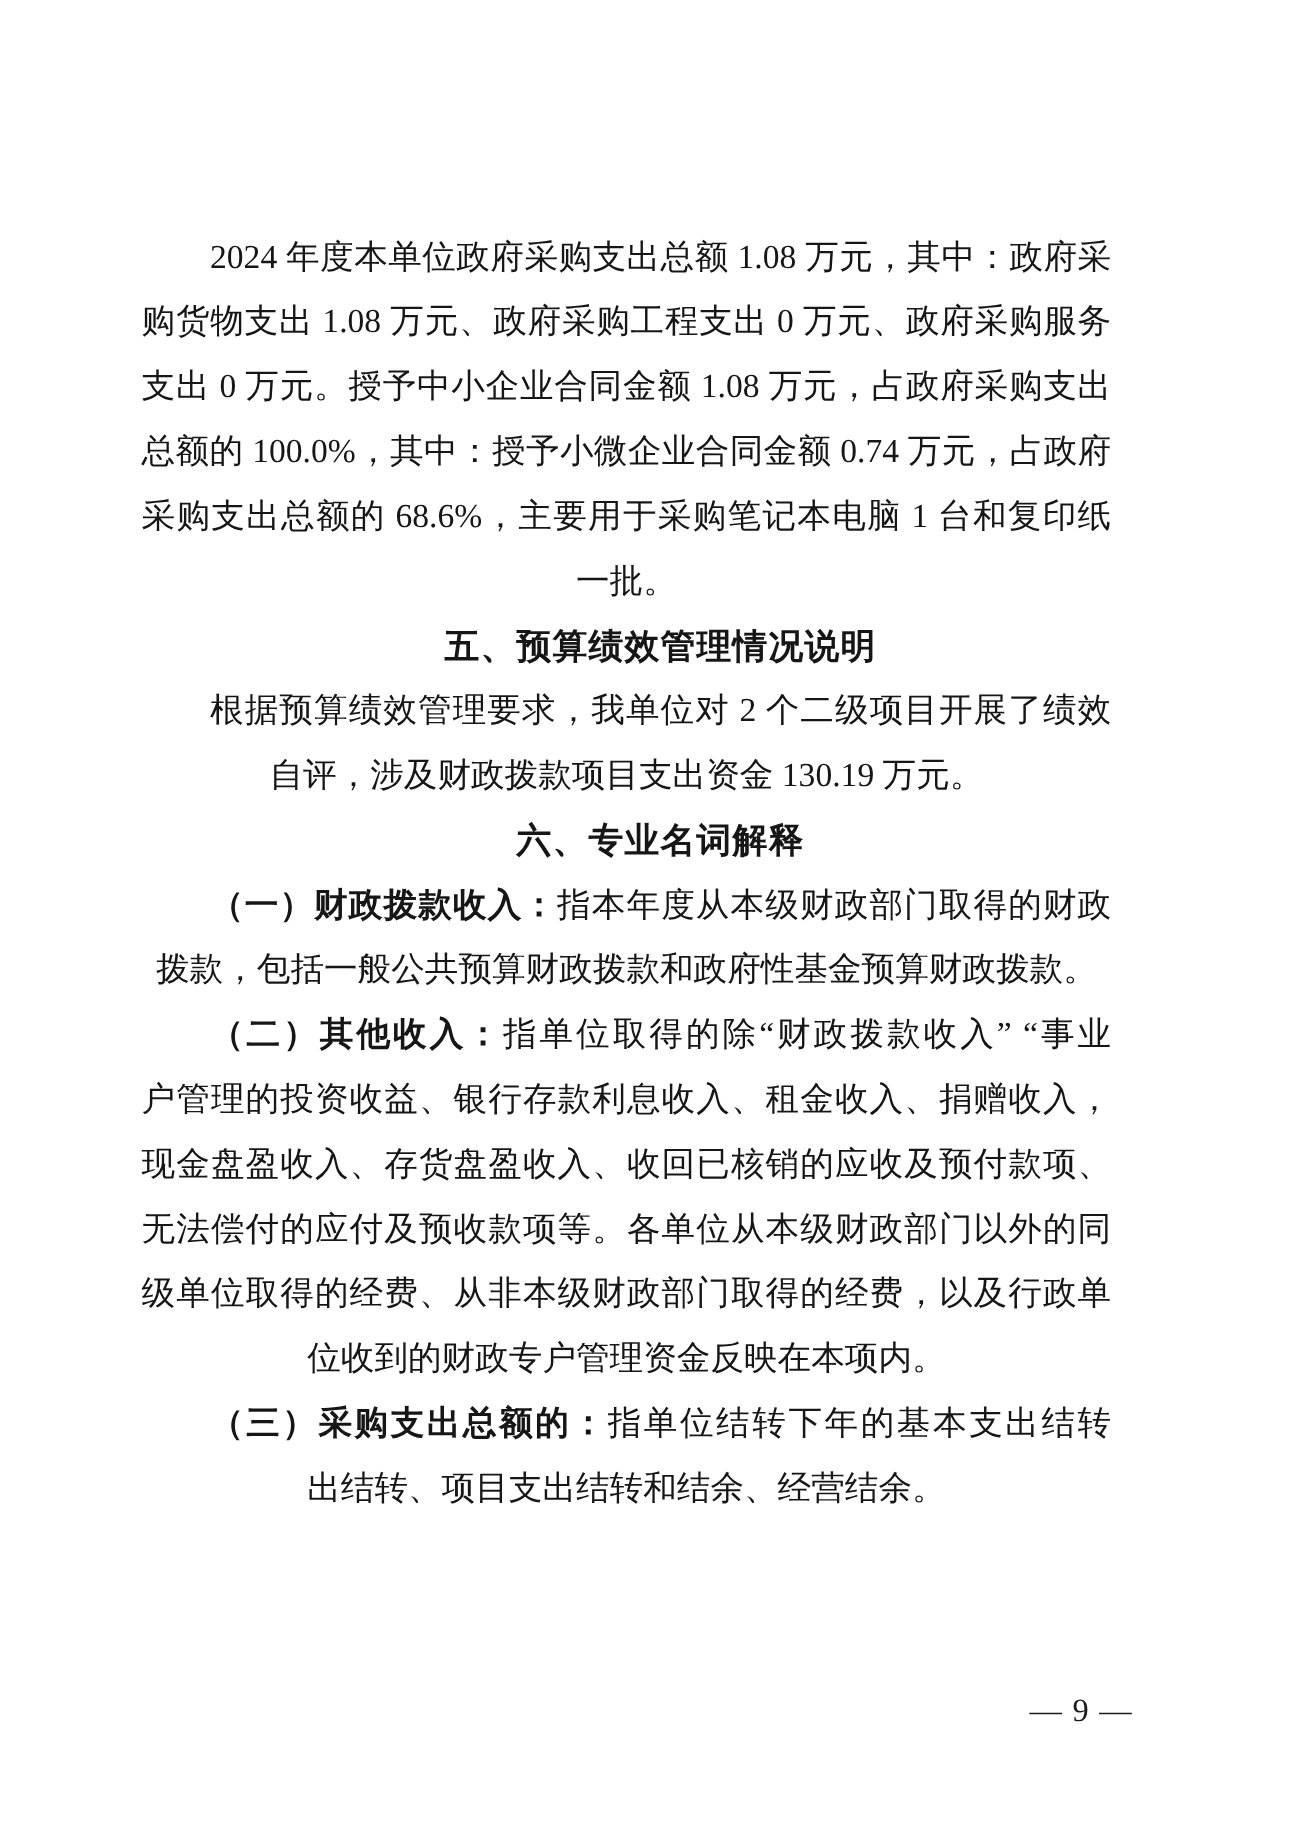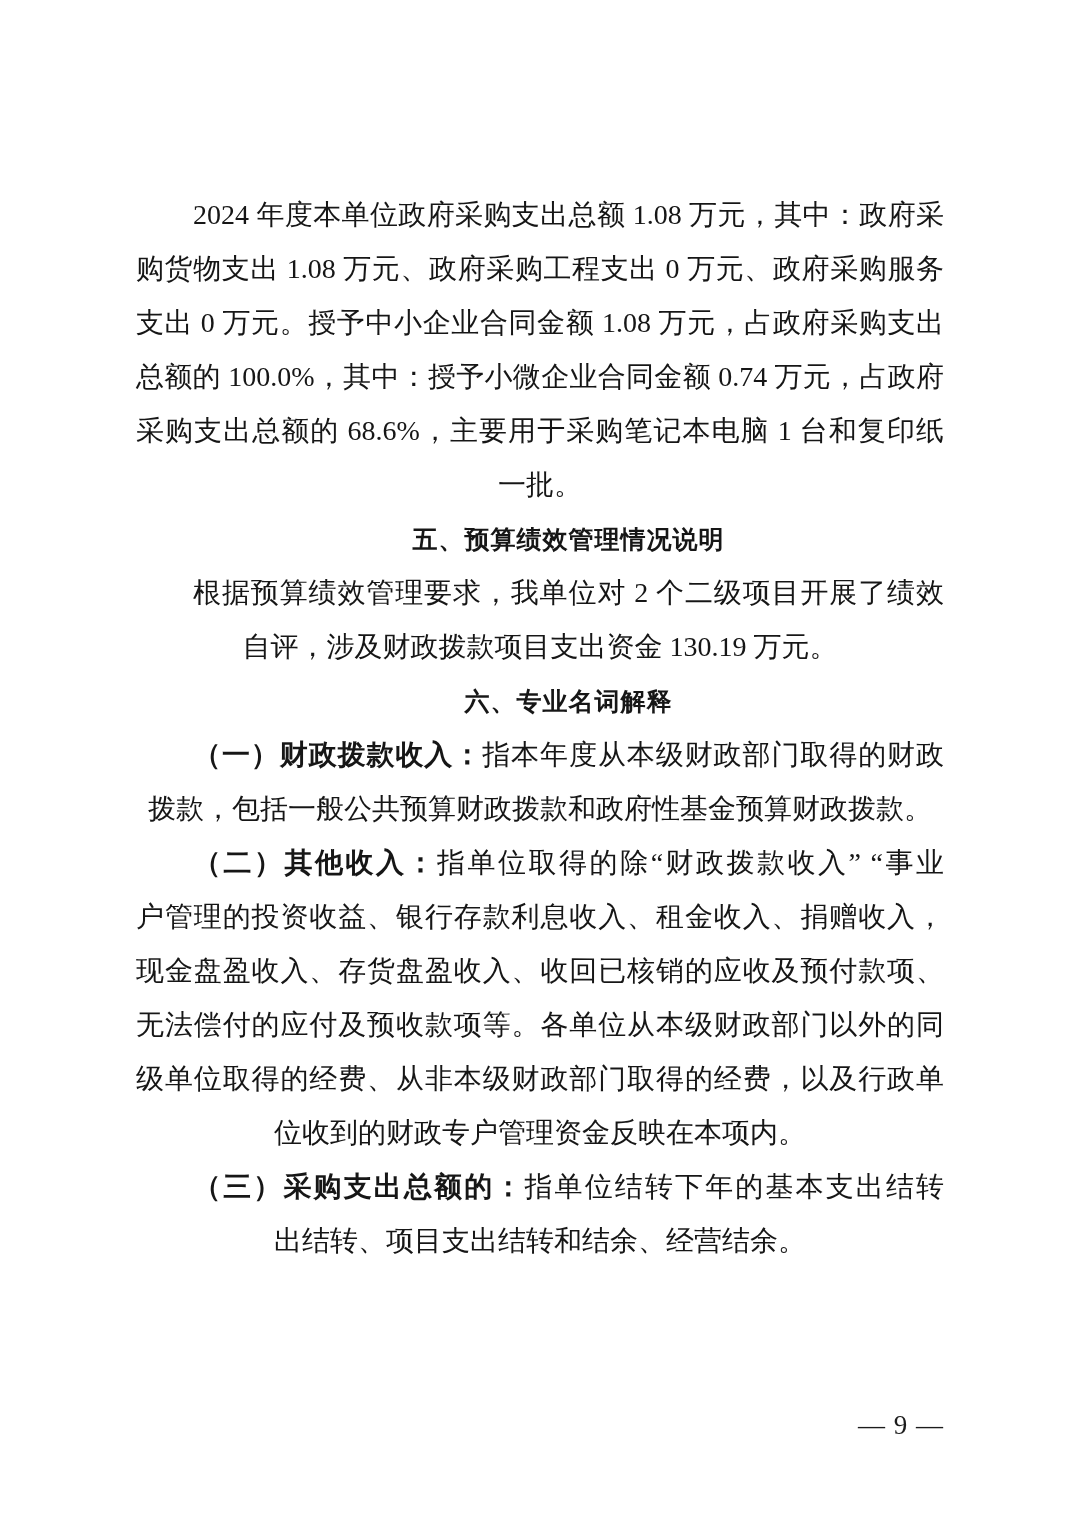--- a/index.html
+++ b/index.html
@@ -11,21 +11,21 @@
     position: relative;
     width: 1075px;
     height: 1520px;
     background: #ffffff;
     overflow: hidden;
     font-family: "Liberation Serif", "DejaVu Serif", serif;
     color: #161616;
   }
   .content {
     position: absolute;
-    left: 136px;
+    left: 118px;
     top: 188px;
     width: 808px;
   }
   .ln {
     font-size: 28px;
     line-height: 54px;
     height: 54px;
     white-space: nowrap;
     text-align: center;
   }
@@ -33,21 +33,21 @@
     white-space: normal;
     text-align: justify;
     text-align-last: justify;
   }
   .ind {
     text-indent: 57px;
   }
   .hd {
     font-family: "Liberation Sans", "DejaVu Sans", sans-serif;
     font-weight: bold;
-    font-size: 25px;
+    font-size: 29px;
     letter-spacing: 1px;
   }
   .term {
     font-weight: bold;
     margin-top: 48px;
   }
   .footer {
     position: absolute;
     top: 1398px;
     right: 131px;

